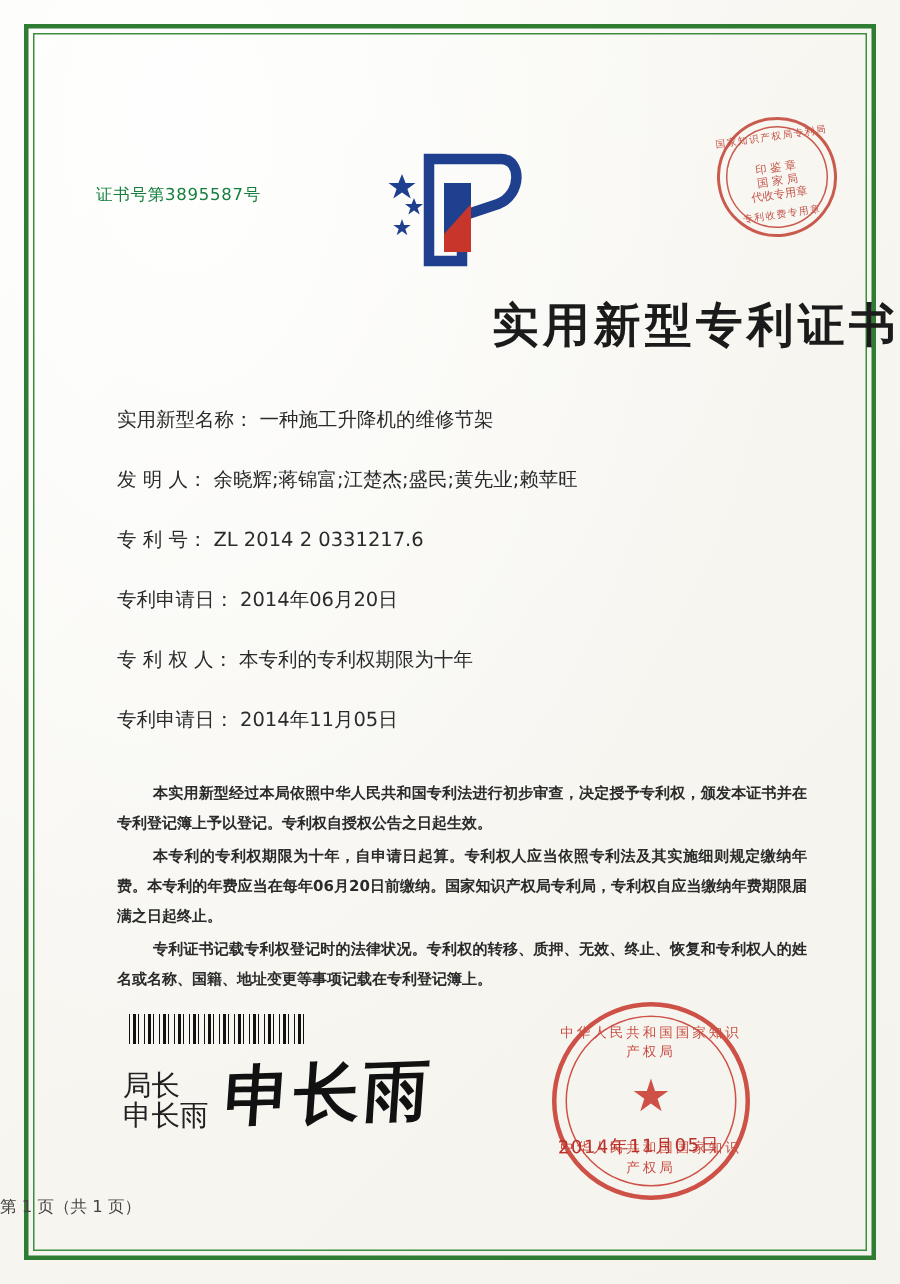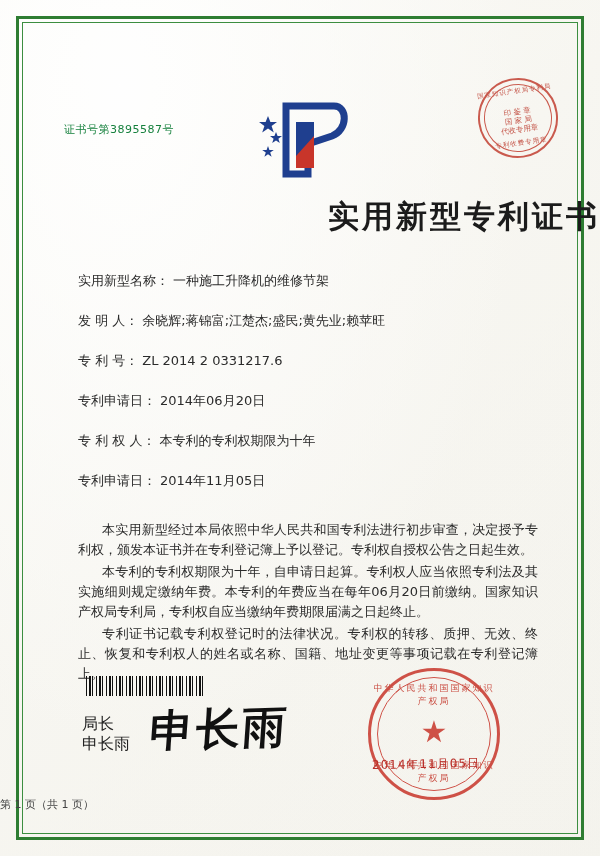--- a/index.html
+++ b/index.html
@@ -145,24 +145,25 @@
     line-height: 18px;
   }
   .field .lbl { letter-spacing: 0px; }
   .field .val { margin-left: 4px; }
 
   .para-block {
     position: absolute;
     left: 78px;
     right: 62px;
     top: 520px;
-    font-size: 13px;
+    font-size: 10px;
     line-height: 20px;
     color: #2b2b2b;
     text-align: justify;
+    font-weight: bold;
   }
   .para {
     text-indent: 24px;
     margin: 0 0 2px 0;
   }
 
   
   .barcode {
     position: absolute;
     left: 86px;
@@ -174,21 +175,21 @@
       #111 0px, #111 1px, transparent 1px, transparent 3px,
       #111 3px, #111 5px, transparent 5px, transparent 6px,
       #111 6px, #111 7px, transparent 7px, transparent 10px
     );
   }
 
   .sign-label {
     position: absolute;
     left: 82px;
     top: 714px;
-    font-size: 16px;
+    font-size: 19px;
     line-height: 20px;
     color: #222;
   }
   .signature {
     position: absolute;
     left: 150px;
     top: 700px;
     font-family: "DejaVu Serif", serif;
     font-size: 44px;
     color: #111;

